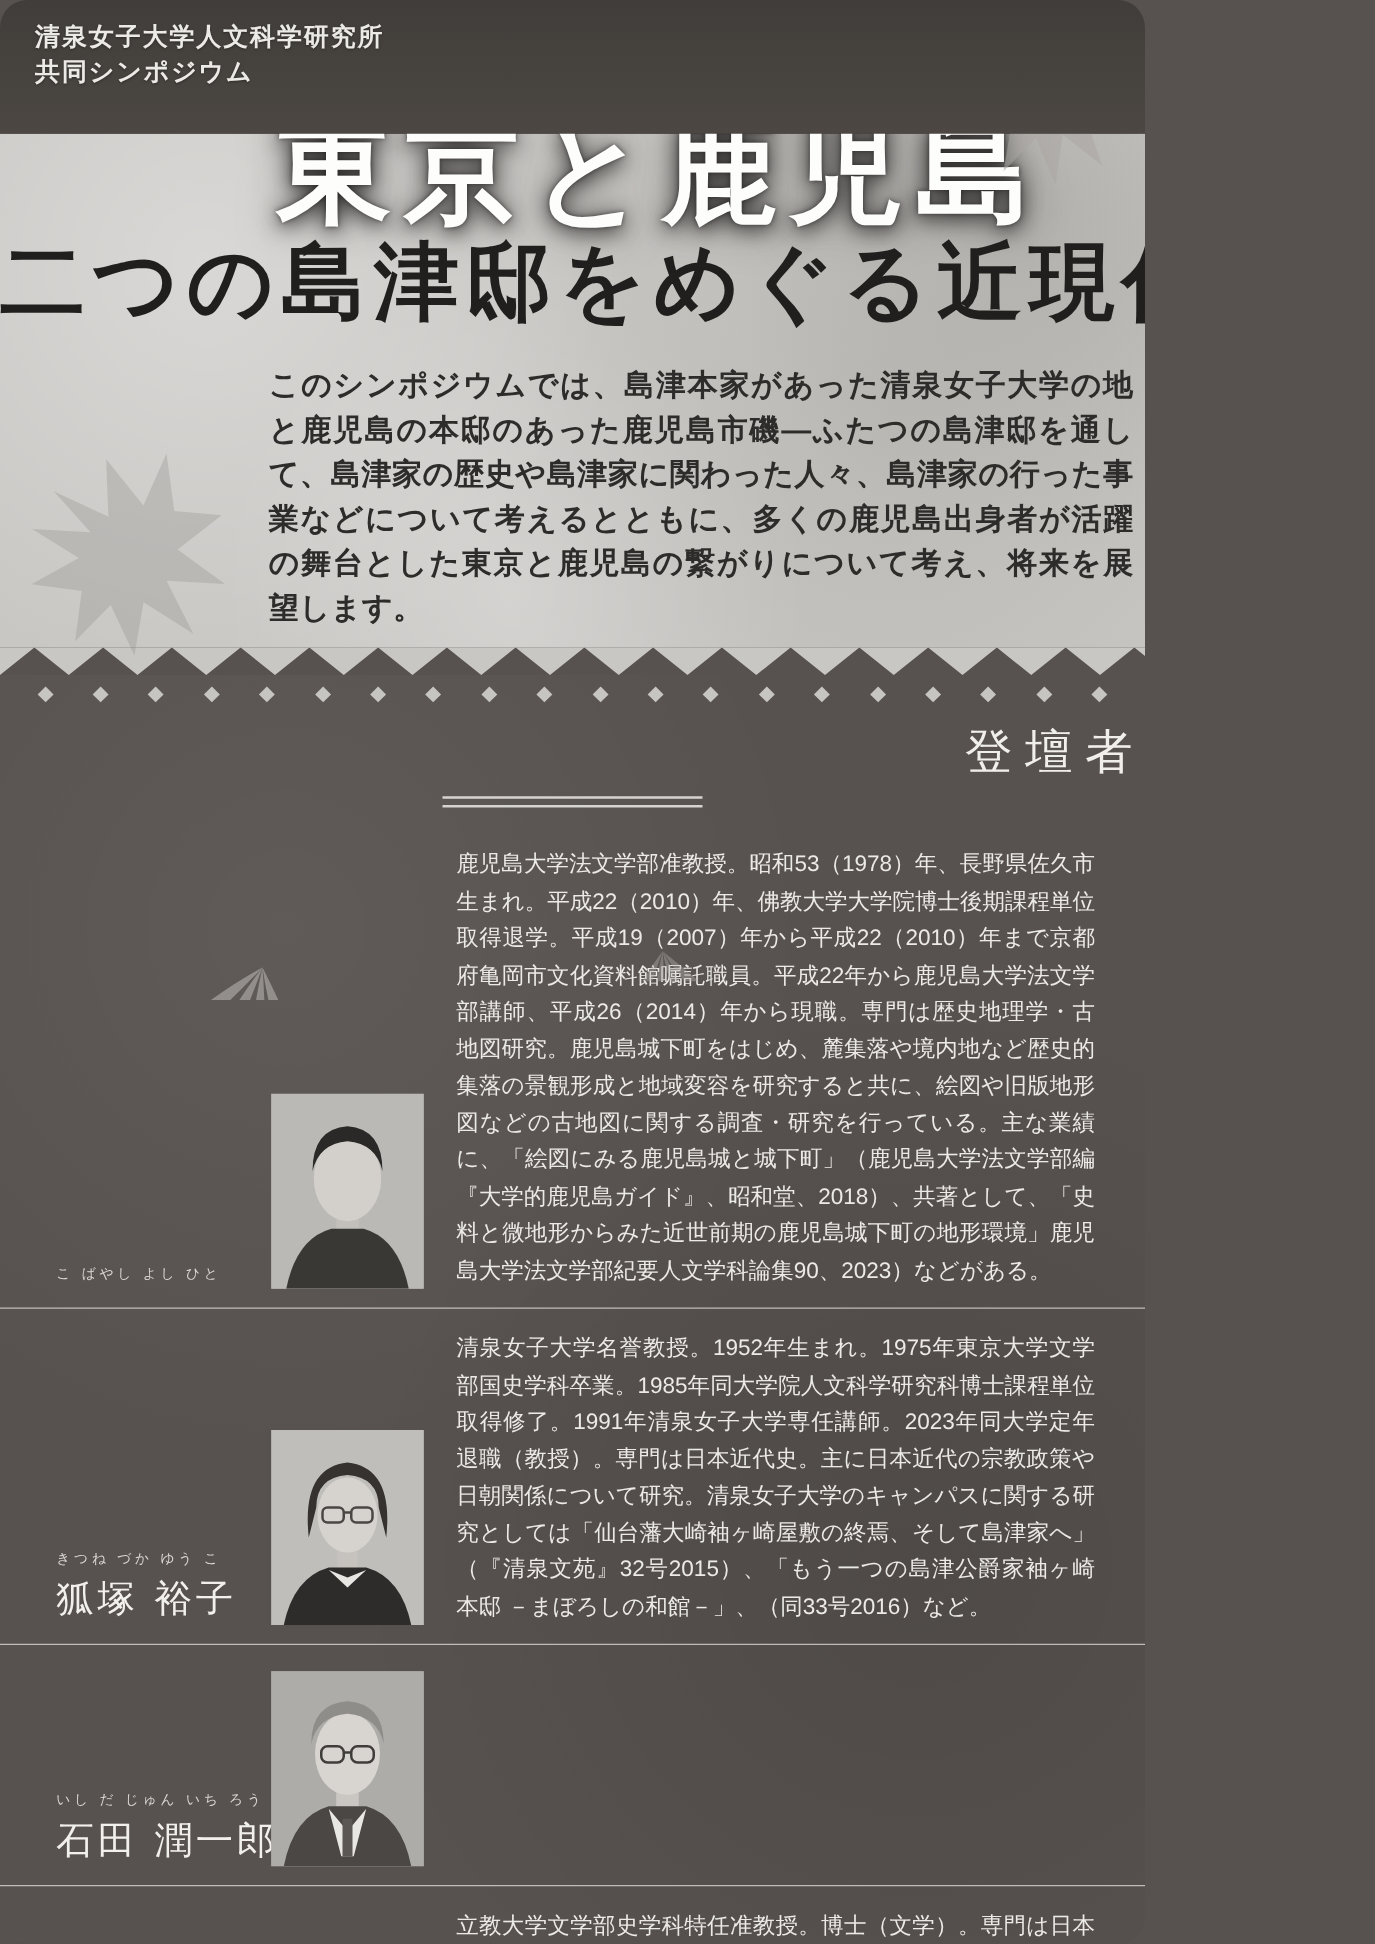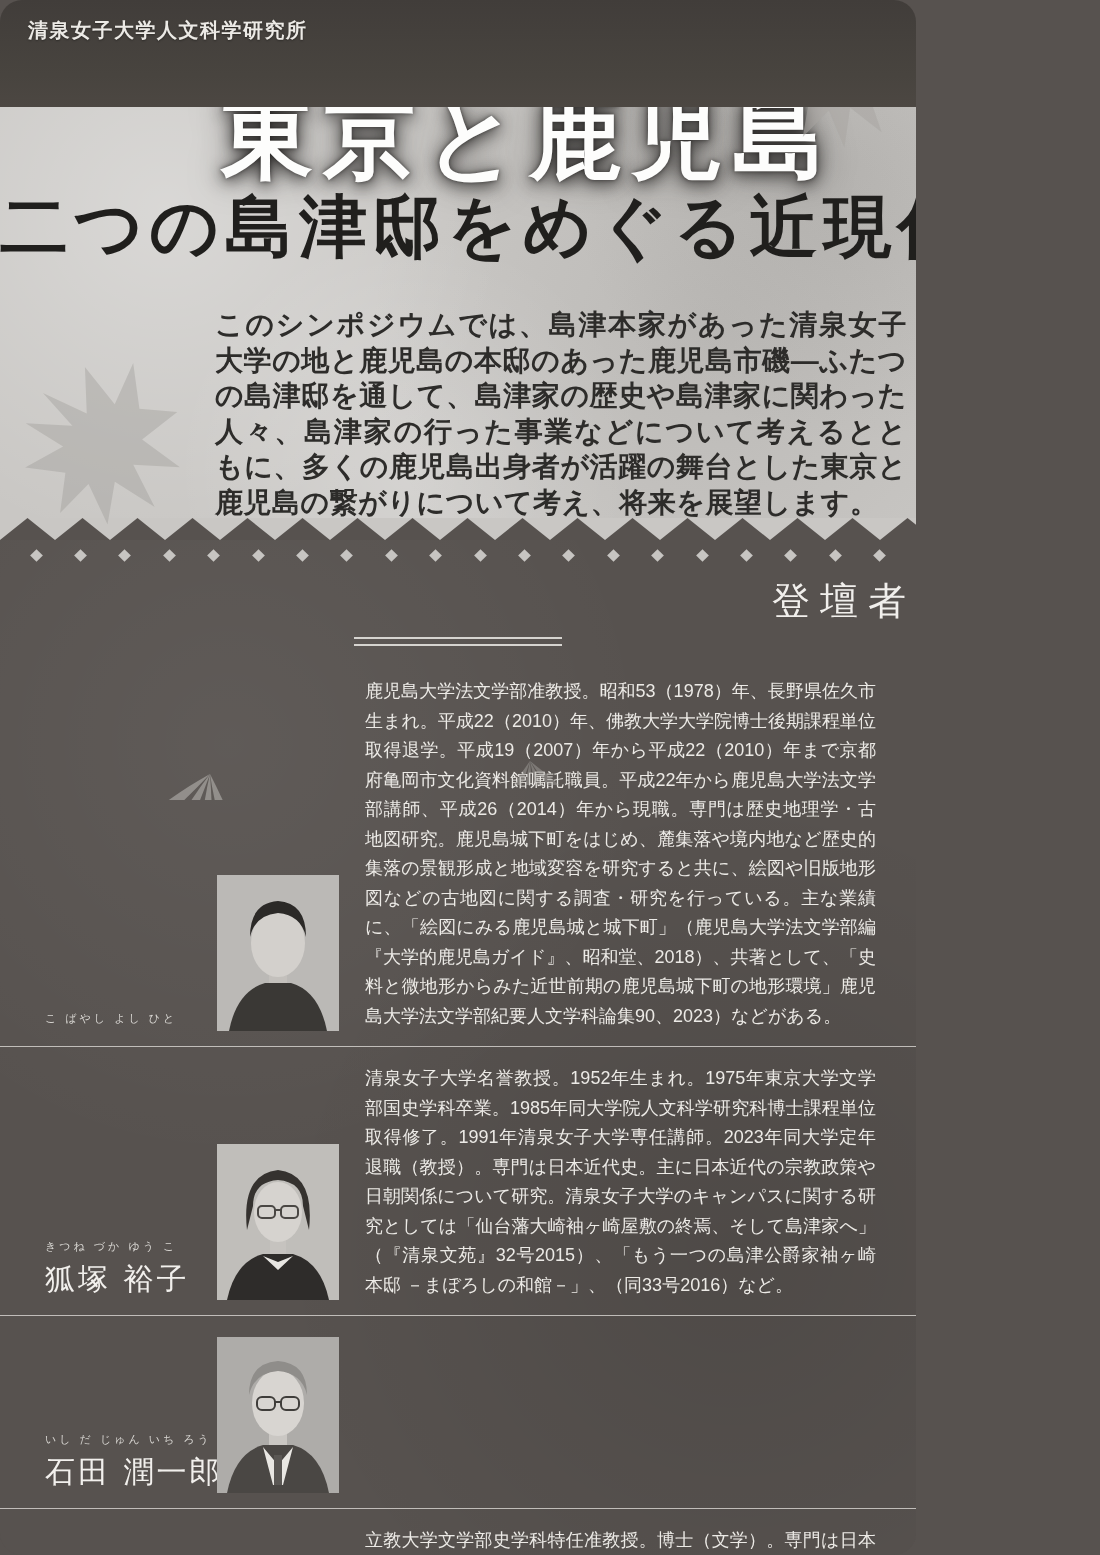--- a/index.html
+++ b/index.html
@@ -48,22 +48,22 @@
   .title-sub{
     position:relative;z-index:4;
     margin:0;margin-top:-8px;
     text-align:center;white-space:nowrap;
     font-family:"DejaVu Serif","Liberation Serif",serif;
     font-weight:700;font-size:68px;line-height:1.05;letter-spacing:6px;
     color:#201f1d;
   }
   .intro{
     position:relative;z-index:4;
-    margin:45px 0 0 215px;width:692px;
-    font-size:28px;line-height:35.5px;font-weight:700;
+    margin:29px 0 0 215px;width:692px;
+    font-size:24px;line-height:35.5px;font-weight:700;
     color:#2d2c2a;letter-spacing:.5px;text-align:justify;
   }
   
   .zigzag{
     display:block;position:relative;z-index:2;
     width:1100px;height:22px;
     background:#c9c7c4;
   }
   
   .dark-section{
@@ -162,20 +162,21 @@
     </svg>
   <svg class="leaf z-top" style="left:960px;top:1050px;opacity:.45" width="140" height="140" viewBox="-60 -60 120 120">
       <use href="#mapleLeaf" fill="#aeaca8" transform="rotate(-35)"></use>
     </svg>
   <svg class="leaf z-top" style="left:1030px;top:1250px;opacity:.5" width="120" height="120" viewBox="-60 -60 120 120">
       <use href="#mapleLeaf" fill="#b5b3af" transform="rotate(75)"></use>
     </svg>
 
   <header class="band">
     <div class="org-line">清泉女子大学人文科学研究所</div>
+    <div class="org-line">共同シンポジウム</div>
   </header>
 
   <div class="top-paper">
     <h1 class="title-main">東京と鹿児島</h1>
     <h2 class="title-sub">二つの島津邸をめぐる近現代</h2>
     <p class="intro">このシンポジウムでは、島津本家があった清泉女子大学の地と鹿児島の本邸のあった鹿児島市磯―ふたつの島津邸を通して、島津家の歴史や島津家に関わった人々、島津家の行った事業などについて考えるとともに、多くの鹿児島出身者が活躍の舞台とした東京と鹿児島の繋がりについて考え、将来を展望します。</p>
   </div>
 
   <svg class="zigzag" viewBox="0 0 1100 22" preserveAspectRatio="none">
     <polygon id="zigzag-poly" fill="#57524f" points="0,22 27.5,0 55,22 82.5,0 110,22 137.5,0 165,22 192.5,0 220,22 247.5,0 275,22 302.5,0 330,22 357.5,0 385,22 412.5,0 440,22 467.5,0 495,22 522.5,0 550,22 577.5,0 605,22 632.5,0 660,22 687.5,0 715,22 742.5,0 770,22 797.5,0 825,22 852.5,0 880,22 907.5,0 935,22 962.5,0 990,22 1017.5,0 1045,22 1072.5,0 1100,22"></polygon>

